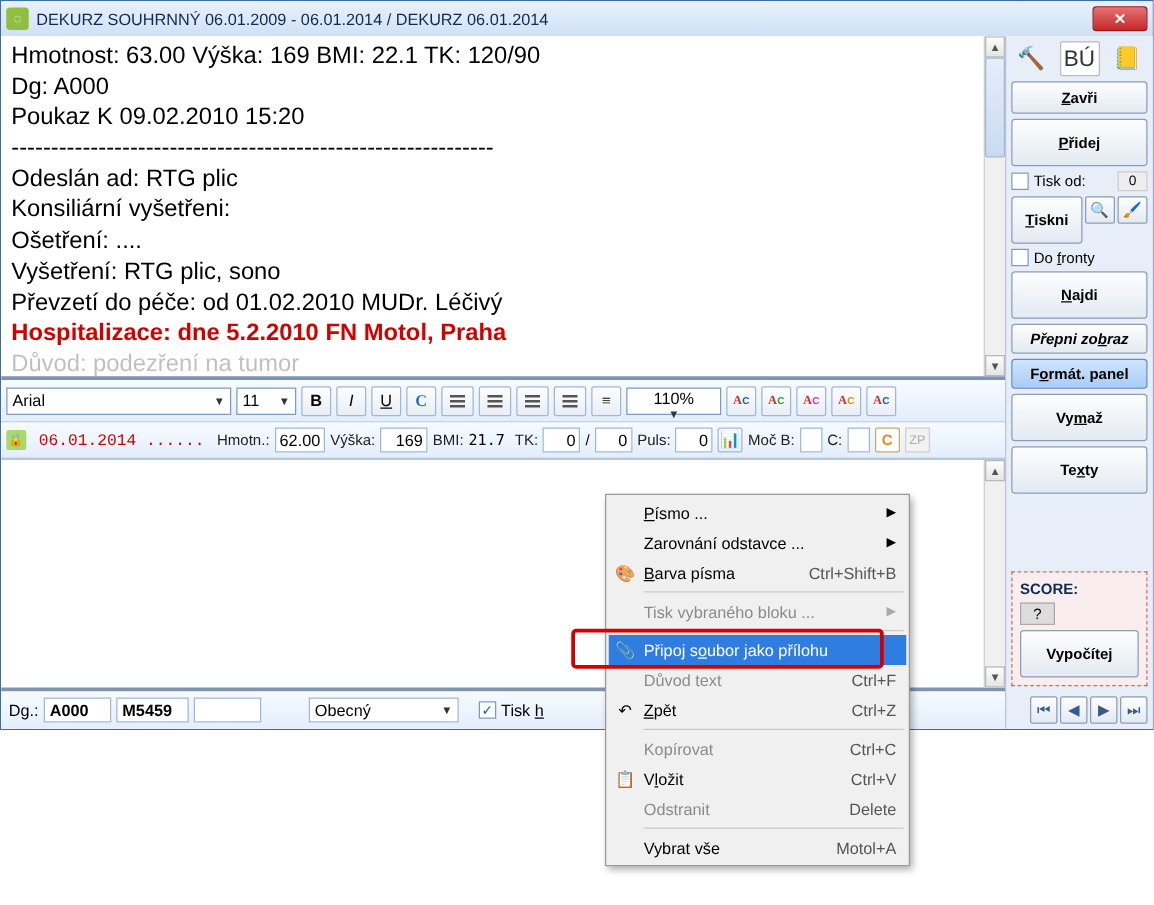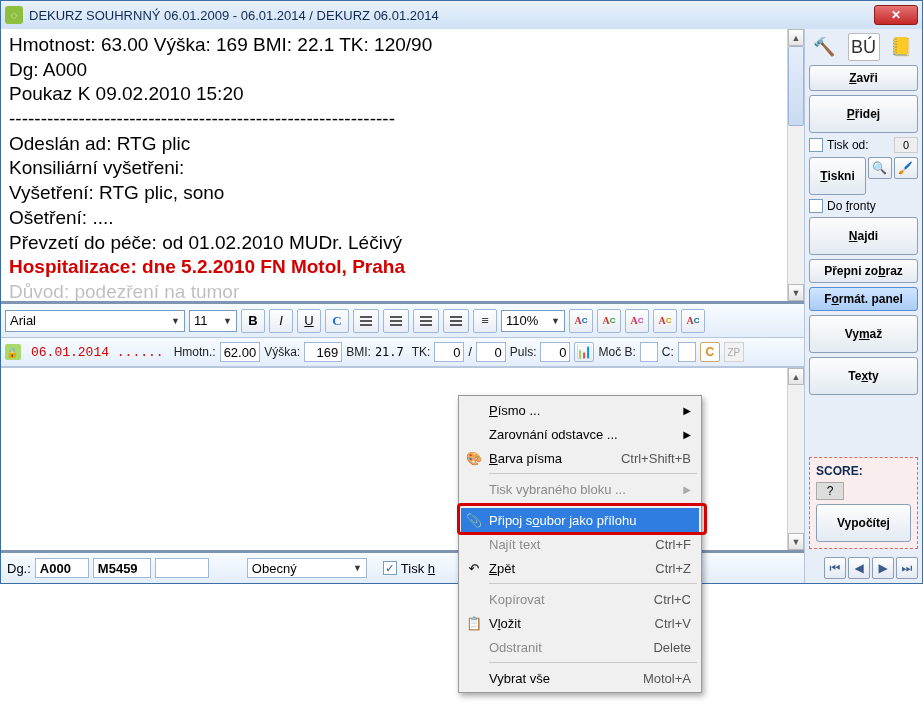--- a/index.html
+++ b/index.html
@@ -22,21 +22,21 @@
   .doc .red { color: #d40000; font-weight: bold; }
   .scrollbar-v { position: absolute; right: 0; top: 0; bottom: 0; width: 17px; background: #f0f0f0; border-left: 1px solid #d0d0d0; }
   .scrollbar-v .arrow { height: 17px; background: linear-gradient(#fdfdfd,#e5e5e5); border: 1px solid #b9b9b9; display:flex;align-items:center;justify-content:center; font-size:9px; color:#555;}
   .scrollbar-v .thumb { margin-top: 0; height: 80px; background: linear-gradient(#e6eefb,#c9daf0); border: 1px solid #9fb7d9; border-radius: 2px; }
 
   
   .fmt-bar { height: 34px; background: linear-gradient(#f7fbff,#e3eefb); border-bottom: 1px solid #b7c6dc; display: flex; align-items: center; padding: 0 4px; gap: 4px; font-size: 12px; }
   .fmt-bar .combo, .fmt-bar .numbox { background: #fff; border: 1px solid #7a9bc2; height: 22px; display:flex;align-items:center; padding: 0 4px; font-size: 13px; }
   .fmt-bar .combo { width: 180px; justify-content: space-between; }
   .fmt-bar .numbox { width: 48px; justify-content: space-between; }
-  .fmt-bar .numbox.wide { width: 64px; }
+  .fmt-bar .numbox.wide { width: 76px; flex-direction: column; }
   .dd { font-size: 9px; color: #333; }
   .tbtn { width: 24px; height: 24px; background: linear-gradient(#fdfdfd,#e9eef5); border: 1px solid #9fb7d9; border-radius: 2px; display:flex;align-items:center;justify-content:center; font-size:13px; font-family:"Times New Roman",serif;}
   .tbtn.group { width: 26px; }
   .tbtn .bar { width: 12px; height: 2px; background: #555; box-shadow: 0 4px 0 #555, 0 -4px 0 #555; }
   .tbtn.color { font-size: 10px; font-weight: bold; }
 
   
   .vitals-bar { height: 30px; background: linear-gradient(#f7fbff,#e3eefb); border-bottom: 2px solid #b7c6dc; display: flex; align-items: center; padding: 0 4px; gap: 4px; font-size: 12px; }
   .lock { width: 16px; height: 16px; background:#a9d96b; border-radius:2px; font-size:10px; display:flex;align-items:center;justify-content:center;color:#4a6b1f;}
   .vitals-bar .date { color: #d40000; font-family: "Courier New", monospace; font-size: 13px; padding: 0 6px; }
@@ -74,21 +74,21 @@
 
   
   .score-box { margin-top:auto; border:1px dashed #d46a6a; background:#f9eded; padding:6px; font-size:12px; }
   .score-box .q { width:28px; height:18px; background:#ddd; border:1px solid #aaa; display:flex;align-items:center;justify-content:center; margin:4px 0;}
 
   
   .nav-row { display:flex; gap:2px; justify-content:flex-end; margin-top:4px;}
   .nav-row .nb { width:22px; height:22px; background:linear-gradient(#fdfdfd,#e3eaf2); border:1px solid #8a9eb8; border-radius:2px; display:flex;align-items:center;justify-content:center; font-size:12px; color:#3a5a8a;}
 
   
-  .context-menu { position:absolute; left:458px; top:395px; width:244px; background:#f0f0f0; border:1px solid #9a9a9a; box-shadow: 2px 3px 6px rgba(0,0,0,0.35); font-size:13px; padding:2px;}
+  .context-menu { position:absolute; left:484px; top:395px; width:244px; background:#f0f0f0; border:1px solid #9a9a9a; box-shadow: 2px 3px 6px rgba(0,0,0,0.35); font-size:13px; padding:2px;}
   .cm-item { height:24px; display:flex; align-items:center; padding:0 8px 0 28px; position:relative;}
   .cm-item .sc { margin-left:auto; color:#555;}
   .cm-item .arr { margin-left:auto; font-size:10px;}
   .cm-item.disabled { color:#8a8a8a;}
   .cm-sep { height:1px; background:#c9c9c9; margin:3px 2px 3px 28px;}
   .cm-ico { position:absolute; left:4px; width:18px; text-align:center; font-size:13px;}
   .cm-highlight { background:#2f7de1; color:#fff;}
   .redbox { position:absolute; border:3px solid #d40000; border-radius:4px; left:457px; top:503px; width:250px; height:32px; pointer-events:none;}
 
   u.mn { text-decoration: underline; }
@@ -113,22 +113,22 @@
             <span>Hmotnost: </span><b>63.00</b>
             <span> Výška: </span><b>169</b>
             <span> BMI: </span><b>22.1</b>
             <span> TK: </span><b>120/90</b>
           </div>
           <div><span>Dg: </span><b>A000</b></div>
           <div>Poukaz K 09.02.2010  15:20</div>
           <div>-------------------------------------------------------------</div>
           <div>Odeslán ad: RTG plic</div>
           <div>Konsiliární vyšetřeni:</div>
+          <div>Ošetření: ....</div>
           <div><b>Vyšetření: RTG plic, sono</b></div>
-          <div>Ošetření: ....</div>
           <div>Převzetí do péče: od 01.02.2010 MUDr. Léčivý</div>
           <div class="red">Hospitalizace: dne 5.2.2010 FN Motol, Praha</div>
           <div style="opacity:0.25">Důvod: podezření na tumor</div>
         </div>
         <div class="scrollbar-v">
           <div class="arrow">▲</div>
           <div class="thumb"></div>
           <div class="arrow" style="position:absolute;bottom:0;left:0;right:0;">▼</div>
         </div>
       </div>
@@ -267,21 +267,21 @@
         <div class="sm">🔍</div>
         <div class="sm">🖌️</div>
       </div>
       <div class="checkline">
         <span class="chk" style="background:#fff;"></span>
         <span>Do <u class="mn">f</u>ronty</span>
       </div>
       <div class="rbtn">
           <b><u class="mn">N</u>ajdi</b>
         </div>
-      <div class="rbtn" style="height:24px;">
+      <div class="rbtn" style="height:24px;font-style:italic;">
           <b>Přepni zo<u class="mn">b</u>raz</b>
         </div>
       <div class="rbtn highlight-btn" style="height:24px;">
           <b>F<u class="mn">o</u>rmát. panel</b>
         </div>
       <div class="rbtn">
           <b>Vy<u class="mn">m</u>až</b>
         </div>
       <div class="rbtn">
           <b>Te<u class="mn">x</u>ty</b>
@@ -325,21 +325,21 @@
   <div class="cm-item disabled">
     <span>Tisk vybraného bloku ...</span>
       <span class="arr" style="color:#aaa;">▶</span>
   </div>
   <div class="cm-sep"></div>
   <div class="cm-item cm-highlight">
     <span class="cm-ico">📎</span>
     <span>Připoj s<u class="mn">o</u>ubor jako přílohu</span>
   </div>
   <div class="cm-item disabled">
-    <span>Najít text</span>
+    <span>Důvod text</span>
       <span class="sc">Ctrl+F</span>
   </div>
   <div class="cm-item">
     <span class="cm-ico">↶</span>
     <span><u class="mn">Z</u>pět</span>
       <span class="sc">Ctrl+Z</span>
   </div>
   <div class="cm-sep"></div>
   <div class="cm-item disabled">
     <span>Kopírovat</span>

